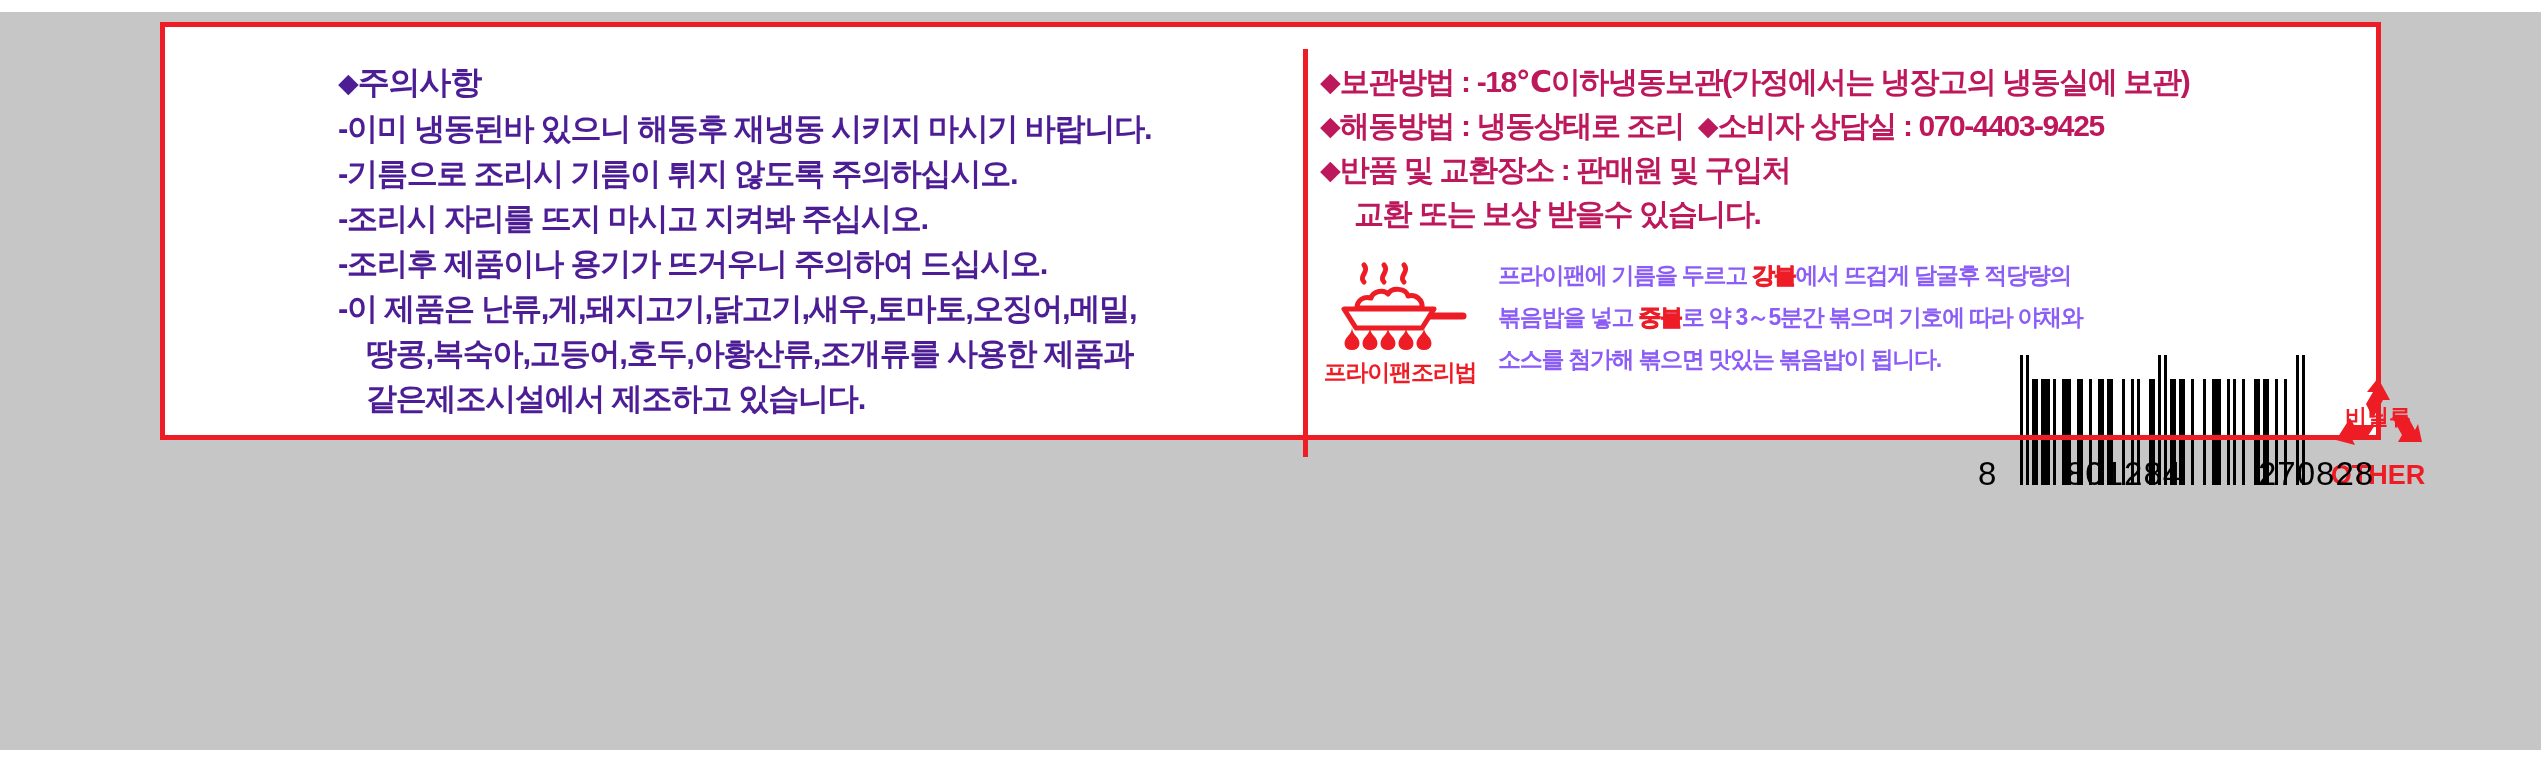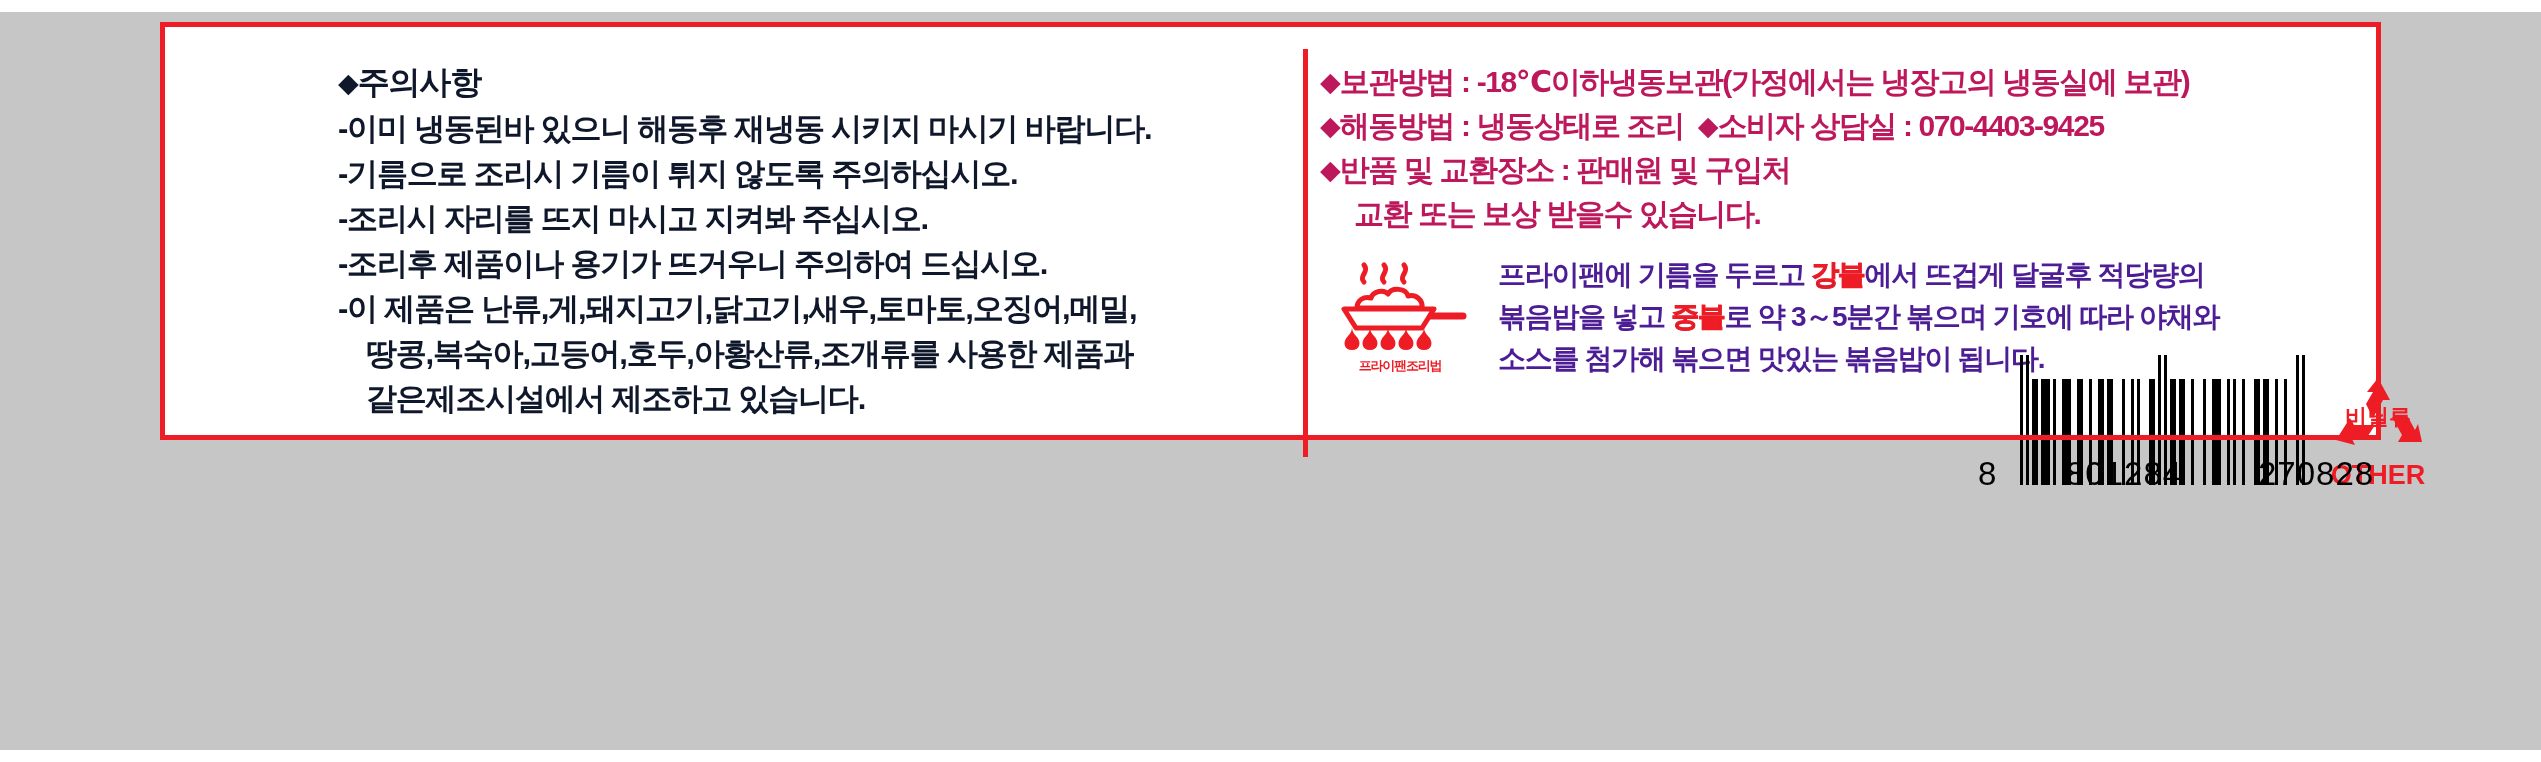--- a/index.html
+++ b/index.html
@@ -65,21 +65,21 @@
   #col-right {
     position: absolute;
     left: 1160px;
     top: 38px;
     width: 1200px;
     height: 390px;
   }
 
   
   .rline {
-    color: #0f172a;
+    color: #4c1d95;
     font-weight: bold;
     font-size: 31px;
     line-height: 45px;
     letter-spacing: -1.2px;
     white-space: pre;
   }
   .rline.heading {
     font-size: 32px;
   }
   .rline.indent {
@@ -115,33 +115,33 @@
   }
   #pan-icon-wrap {
     width: 160px;
     flex: 0 0 160px;
     text-align: center;
     padding-top: 6px;
   }
   #pan-icon-caption {
     color: #ee1c24;
     font-weight: bold;
-    font-size: 13px;
+    font-size: 23px;
     letter-spacing: -1.2px;
     margin-top: 1px;
     white-space: nowrap;
   }
   #cook-text {
     flex: 1 1 auto;
     padding-top: 4px;
   }
   .cook-line {
-    color: #4c1d95;
-    font-weight: bold;
-    font-size: 28px;
+    color: #8b5cf6;
+    font-weight: bold;
+    font-size: 23px;
     line-height: 42px;
     letter-spacing: -1.3px;
     white-space: pre;
   }
   .cook-line b {
     font-weight: bold;
     -webkit-text-stroke: 0.9px #ee1c24;
   }
 
   

